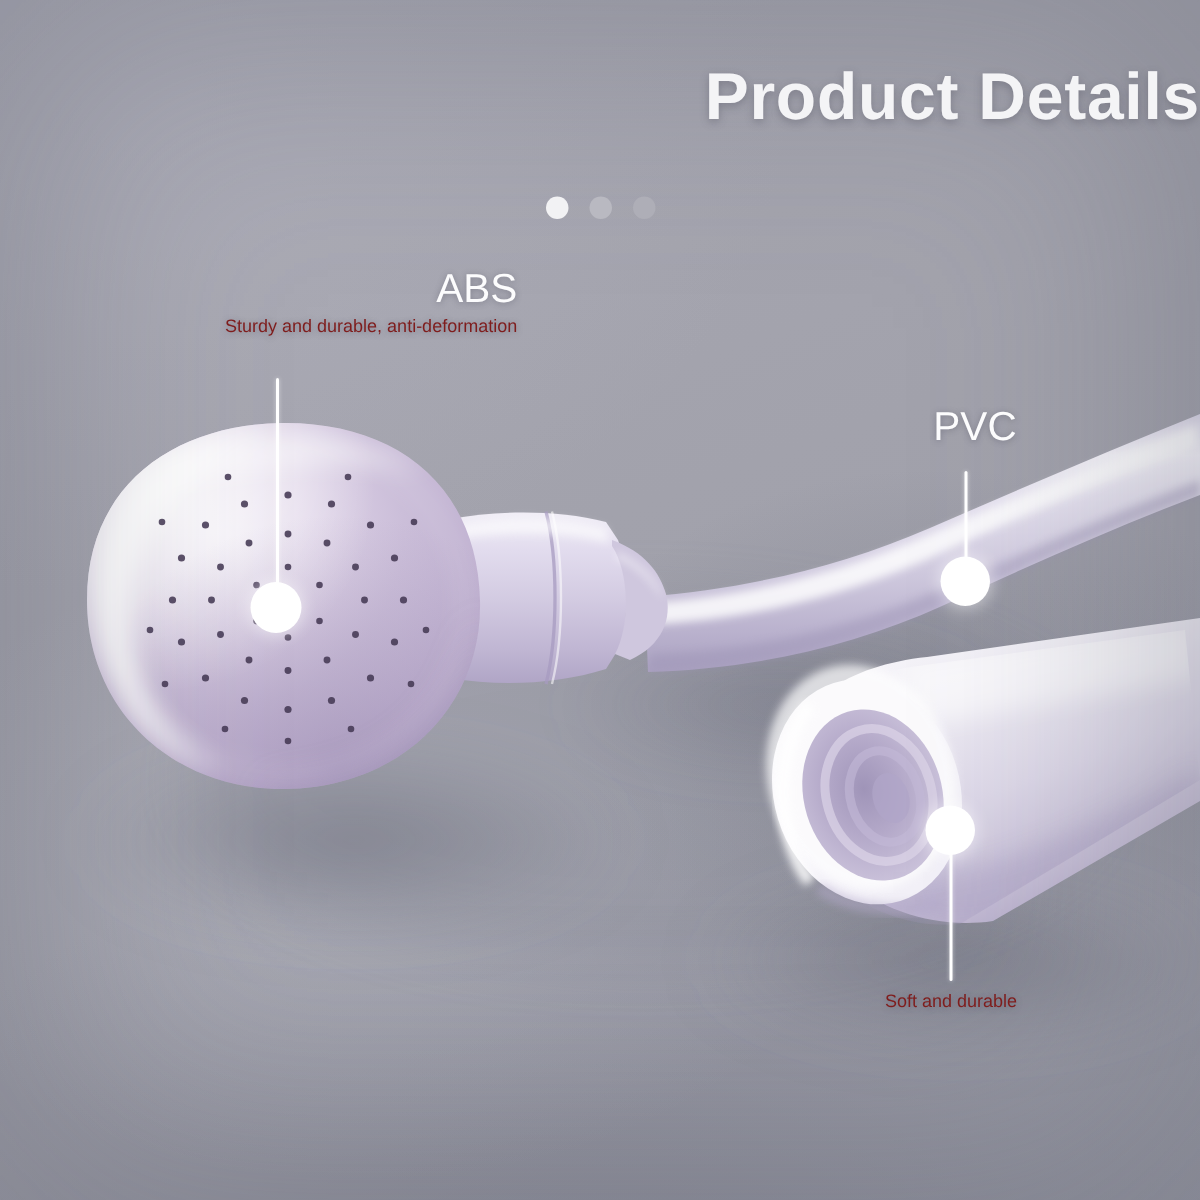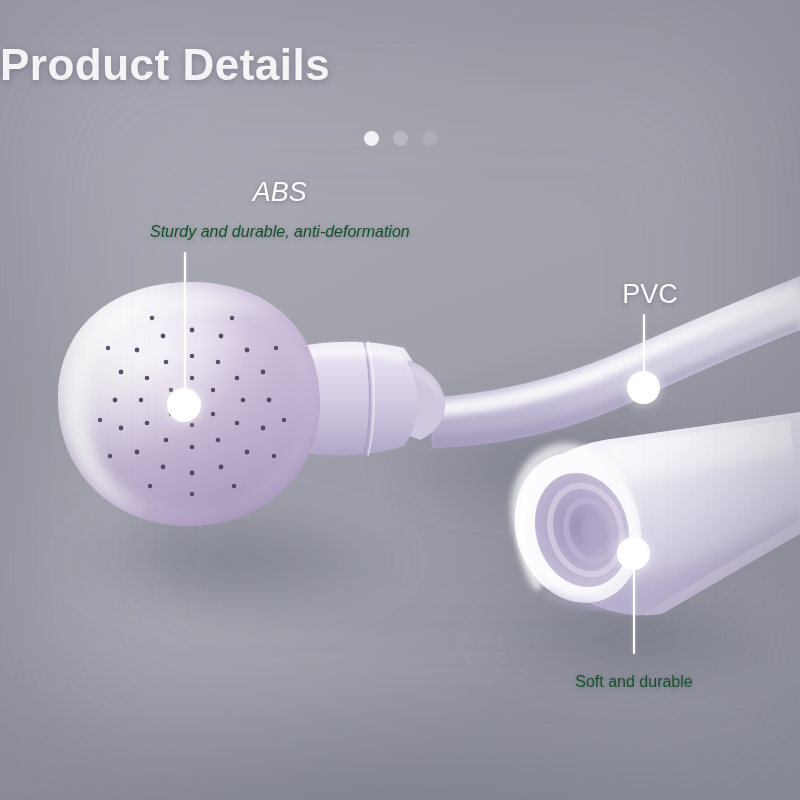--- a/index.html
+++ b/index.html
@@ -20,38 +20,38 @@
   }
   .bg-sheen{position:absolute;inset:0;
     background:
       radial-gradient(60% 38% at 30% 72%, rgba(205,208,218,.30) 0%, rgba(205,208,218,0) 70%),
       radial-gradient(45% 30% at 78% 60%, rgba(96,100,114,.30) 0%, rgba(96,100,114,0) 70%);
     mix-blend-mode:normal;}
   .vignette{position:absolute;inset:0;
     box-shadow:inset 0 0 150px 40px rgba(90,92,105,.30);}
 
   
-  .title{position:absolute;left:0;right:0;top:40px;text-align:left;
+  .title{position:absolute;left:0;right:0;top:40px;text-align:right;
     font-size:44px;font-weight:bold;color:#f4f4f6;letter-spacing:.5px;
     text-shadow:0 2px 6px rgba(70,70,82,.35);}
   .dots{position:absolute;left:0;right:0;top:131px;display:flex;
     justify-content:center;gap:14px;}
   .dot{width:15px;height:15px;border-radius:50%;}
 
   
   .art{position:absolute;inset:0;}
   .art svg{display:block;width:800px;height:800px;}
 
   
   .callout{position:absolute;color:#fcfcfd;text-shadow:0 1px 4px rgba(80,80,95,.45);}
   .c-title{font-size:27px;font-weight:normal;line-height:1.05;}
-  .c-sub{font-size:16px;font-weight:normal;line-height:1.25;margin-top:16px;
-    color:#14532d;}
-  #callout-abs{left:150px;top:178px;text-align:center;font-style:italic;}
-  #callout-pvc{left:575px;top:280px;width:150px;text-align:center;}
+  .c-sub{font-size:12px;font-weight:normal;line-height:1.25;margin-top:4px;
+    color:#7f1d1d;}
+  #callout-abs{left:150px;top:178px;text-align:right;}
+  #callout-pvc{left:575px;top:270px;width:150px;text-align:center;}
   #callout-tpr{left:524px;top:656px;width:220px;text-align:center;}
 
   .leader{position:absolute;background:#ffffff;width:2px;border-radius:1px;
     box-shadow:0 0 3px rgba(255,255,255,.55);}
   #leader-abs{left:184px;top:252px;height:150px;}
   #leader-pvc{left:643px;top:314px;height:70px;}
   #leader-tpr{left:633px;top:556px;height:98px;}
 
   .marker{position:absolute;border-radius:50%;background:#ffffff;
     box-shadow:0 0 10px 2px rgba(255,255,255,.45);}

